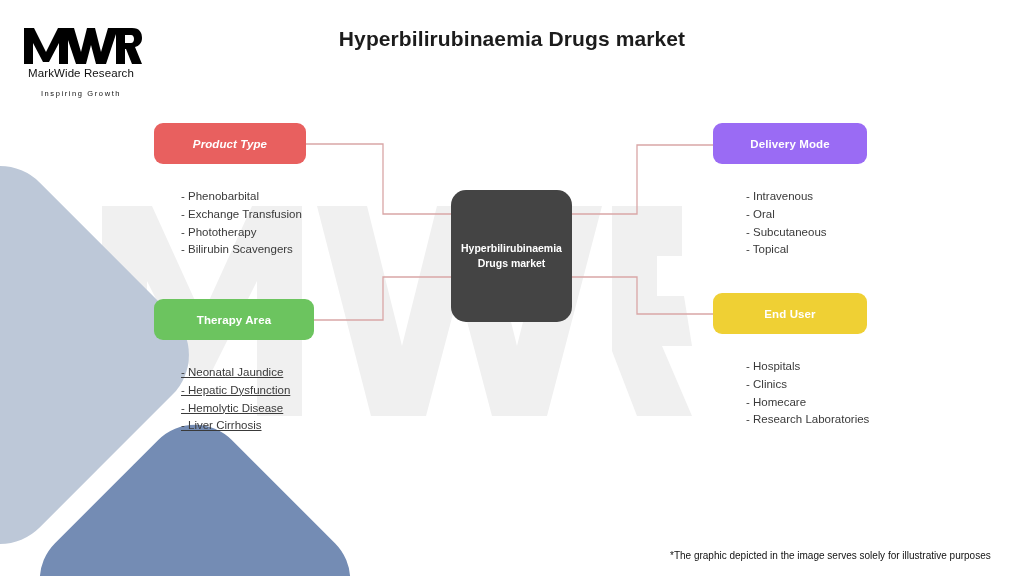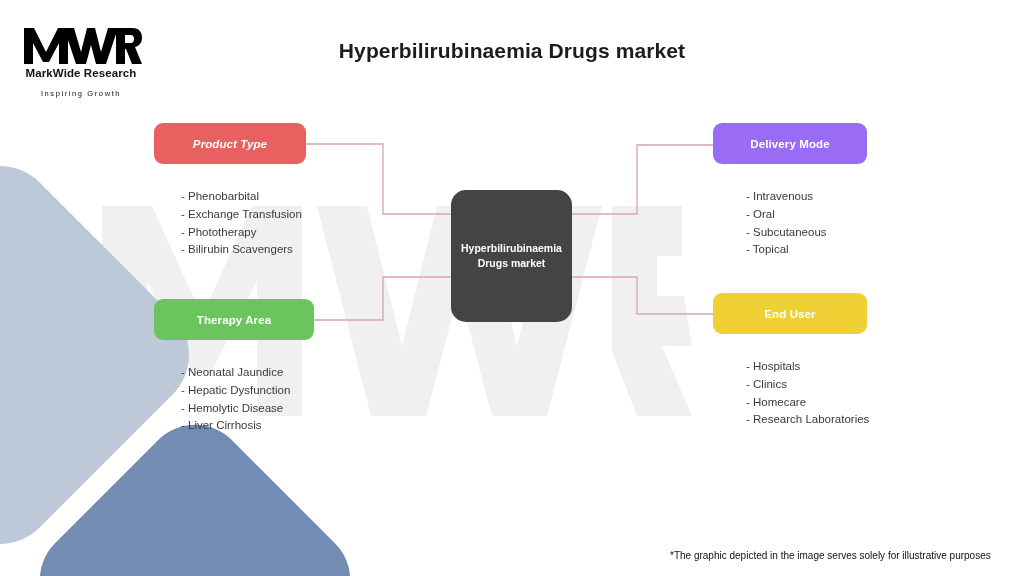--- a/index.html
+++ b/index.html
@@ -58,21 +58,21 @@
   .logo {
     position: absolute;
     left: 20px;
     top: 22px;
     width: 122px;
     height: 68px;
   }
   .logo-mark { display: block; }
   .logo-name {
     font-size: 11.5px;
-    font-weight: bold;
+    font-weight: normal;
     color: #111111;
     letter-spacing: 0.1px;
     text-align: center;
     margin-top: -1px;
   }
   .logo-tag {
     font-size: 7.5px;
     font-weight: normal;
     color: #111111;
     letter-spacing: 1.6px;
@@ -84,21 +84,20 @@
   .title {
     position: absolute;
     left: 0;
     right: 0;
     top: 27px;
     text-align: center;
     font-size: 21px;
     font-weight: bold;
     color: #1c1c1c;
     letter-spacing: 0.1px;
-    margin-top: 12px;
   }
 
   
   .connectors {
     position: absolute;
     inset: 0;
     pointer-events: none;
   }
 
   
@@ -142,21 +141,21 @@
     line-height: 1.55;
   }
   .block-items div { white-space: nowrap; }
 
   .block-product   { left: 154px; top: 123px; }
   .block-product   .block-header { width: 152px; height: 41px; background: #E8605F; font-style: italic; }
   .block-product   .block-items  { padding-left: 27px; }
 
   .block-therapy   { left: 154px; top: 299px; }
   .block-therapy   .block-header { width: 160px; height: 41px; background: #6CC45F; }
-  .block-therapy   .block-items  { padding-left: 27px; }
+  .block-therapy   .block-items  { padding-left: 27px; text-decoration: underline; }
 
   .block-delivery  { left: 713px; top: 123px; }
   .block-delivery  .block-header { width: 154px; height: 41px; background: #9A6BF4; }
   .block-delivery  .block-items  { padding-left: 33px; }
 
   .block-enduser   { left: 713px; top: 293px; }
   .block-enduser   .block-header { width: 154px; height: 41px; background: #EFD034; }
   .block-enduser   .block-items  { padding-left: 33px; }
 
   

